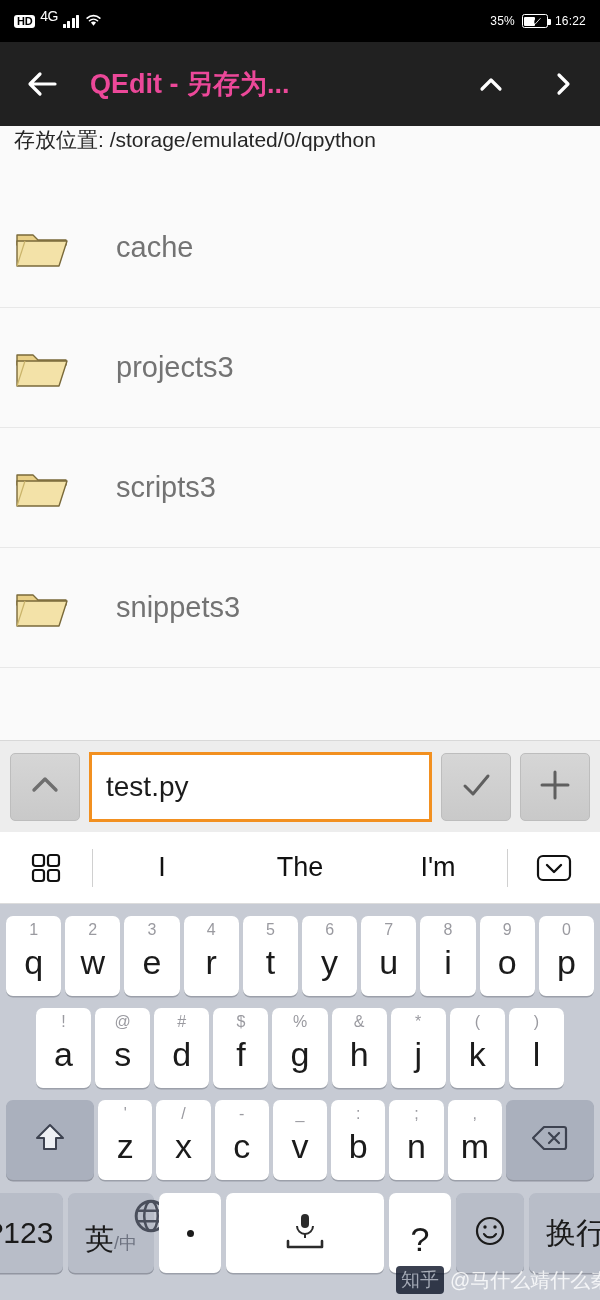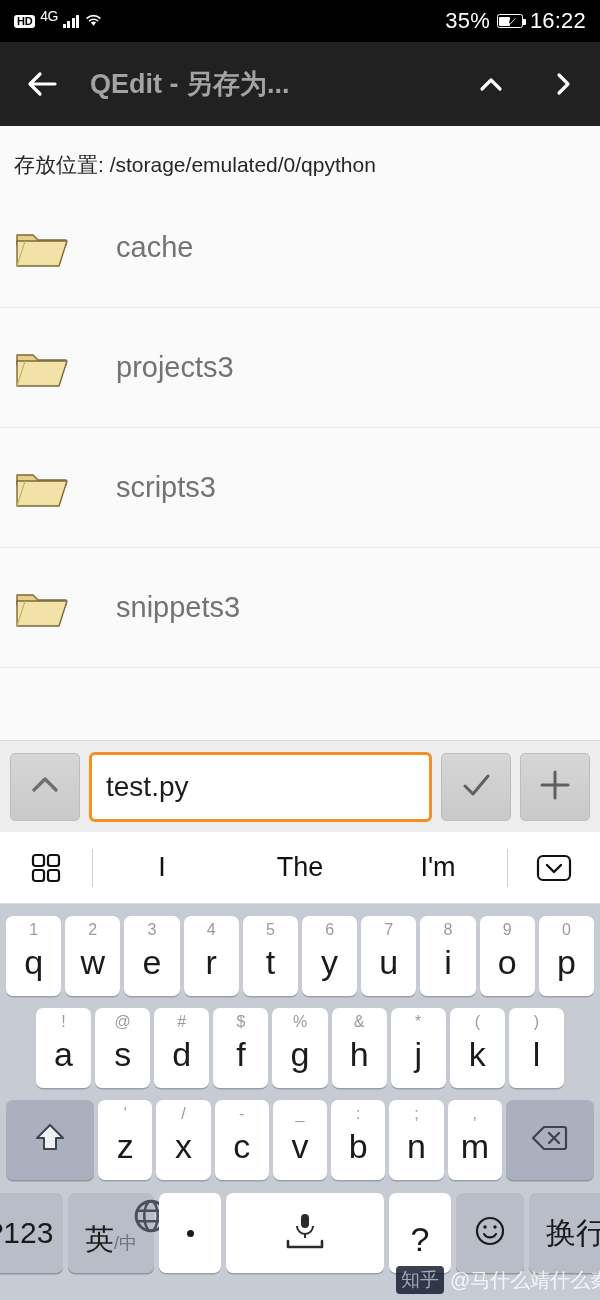--- a/index.html
+++ b/index.html
@@ -29,21 +29,21 @@
     line-height: 11px; letter-spacing: -0.3px;
   }
   .net-4g { font-size: 14px; position: relative; top: -5px; letter-spacing: -0.5px; }
   .bars { display: flex; align-items: flex-end; gap: 1.5px; height: 14px; }
   .bars i { display: block; width: 3px; background: #fff; border-radius: 0.5px; }
   .bars i:nth-child(1){ height: 4px; }
   .bars i:nth-child(2){ height: 7px; }
   .bars i:nth-child(3){ height: 10px; }
   .bars i:nth-child(4){ height: 13px; }
   .wifi { width: 19px; height: 15px; }
-  .sb-text { font-size: 22px; letter-spacing: 0.2px; }
+  .sb-text { font-size: 12px; letter-spacing: 0.2px; }
   .battery {
     width: 26px; height: 14px; border: 1.6px solid #fff;
     border-radius: 2.5px; position: relative; display: flex;
     align-items: center; padding: 1.5px;
   }
   .battery::after {
     content: ""; position: absolute; right: -4px; top: 4px;
     width: 2.5px; height: 6px; background: #fff; border-radius: 0 1px 1px 0;
   }
   .battery .fill { width: 50%; height: 100%; background: #fff; border-radius: 1px; }
@@ -54,32 +54,32 @@
   
   .appbar {
     position: absolute; top: 42px; left: 0;
     width: 600px; height: 84px;
     background: #212121;
     display: flex; align-items: center;
     padding: 0 22px;
   }
   .appbar .back { width: 40px; height: 40px; flex: 0 0 auto; }
   .appbar .title {
-    color: #a3a3a3; font-size: 27px; font-weight: bold;
+    color: #ec4899; font-size: 27px; font-weight: bold;
     margin-left: 28px; white-space: nowrap;
   }
   .appbar .actions { margin-left: auto; display: flex; align-items: center; gap: 42px; }
   .appbar .actions .ic { width: 30px; height: 30px; }
 
   
   .pathbar {
     position: absolute; top: 126px; left: 0;
     width: 600px; height: 78px;
     background: #fafafa;
-    display: flex; align-items: center;
+    display: flex; 
     padding: 0 14px;
     border-bottom: 1px solid #e0e0e0;
   }
   .pathbar .ptext { font-size: 21px; color: #262626; white-space: nowrap; }
 
   
   .filelist {
     position: absolute; top: 188px; left: 0;
     width: 600px; height: 552px;
     background: #fafafa;
@@ -111,21 +111,21 @@
     border: 1px solid #bdbdbd;
     border-radius: 5px;
     display: flex; align-items: center; justify-content: center;
     flex: 0 0 auto;
   }
   .sqbtn svg { width: 38px; height: 38px; }
   .nameinput {
     flex: 1 1 auto; height: 70px;
     background: #ffffff;
     border: 3px solid #f29020;
-    border-radius: 6px;
+    border-radius: 0;
     display: flex; align-items: center;
     padding: 0 14px;
     font-size: 28px; color: #1c1c1c;
   }
 
   
   .sugbar {
     position: absolute; top: 832px; left: 0;
     width: 600px; height: 72px;
     background: #ffffff;

